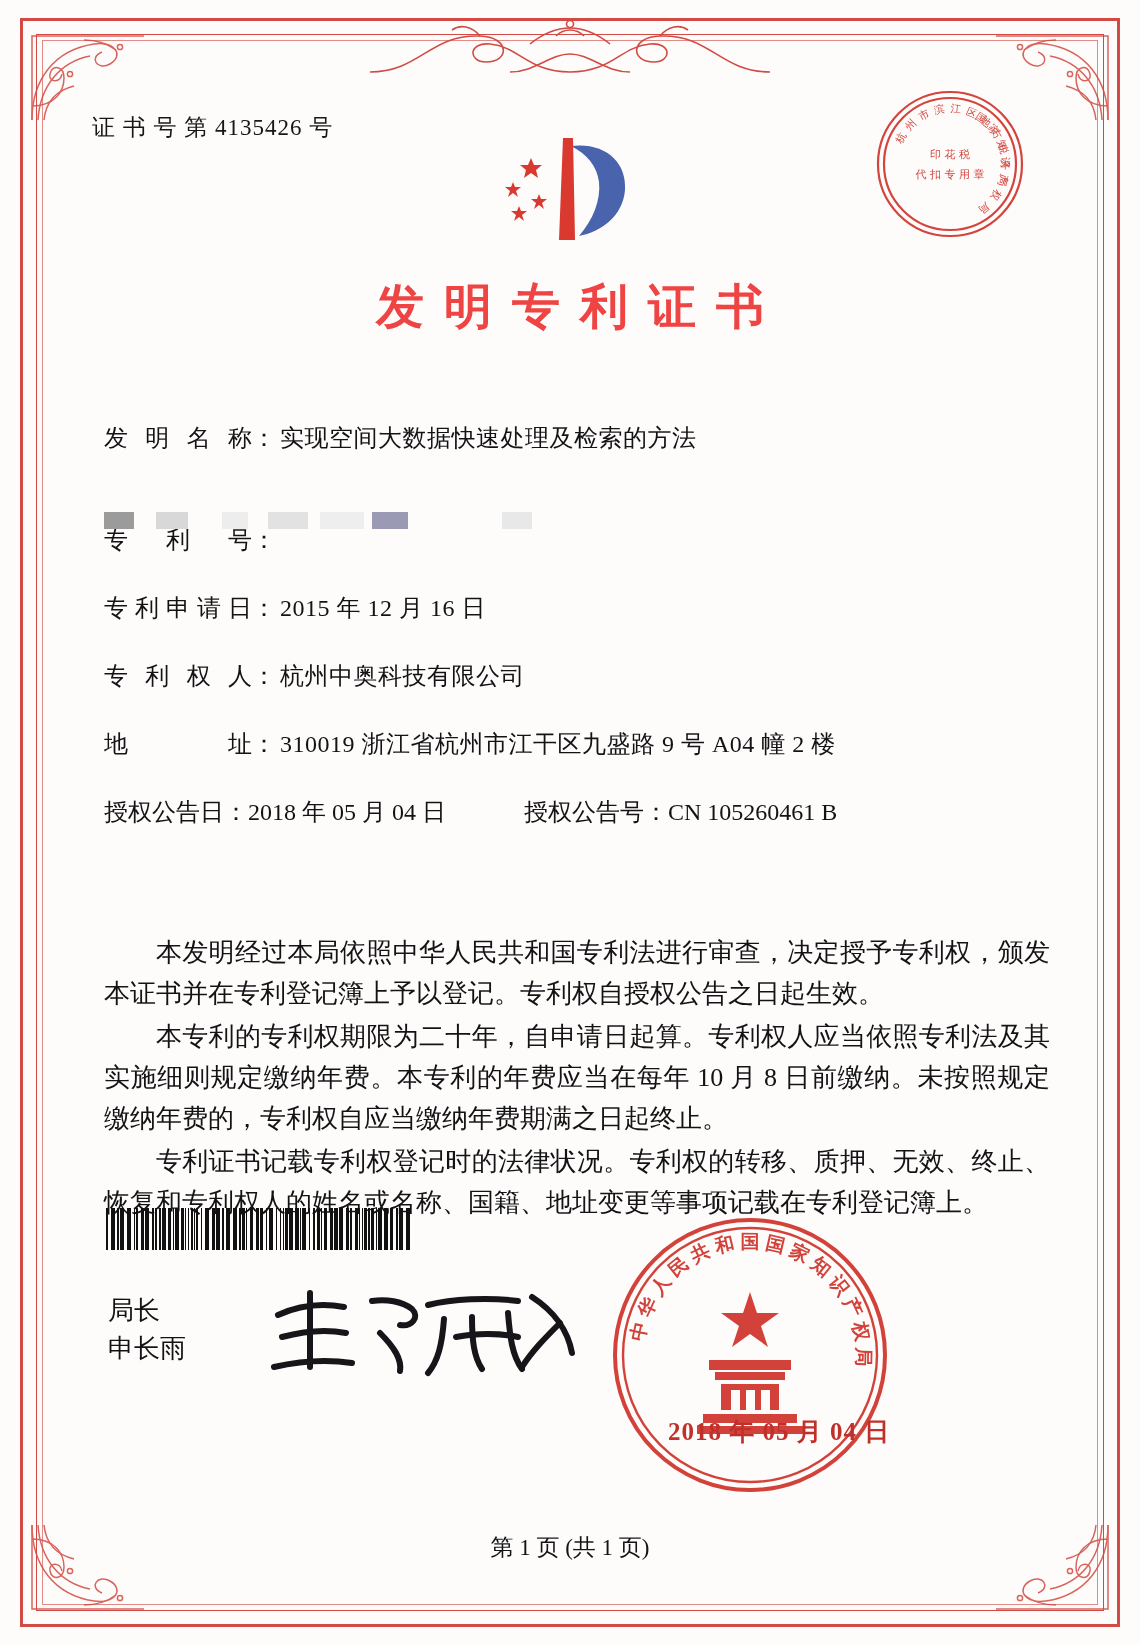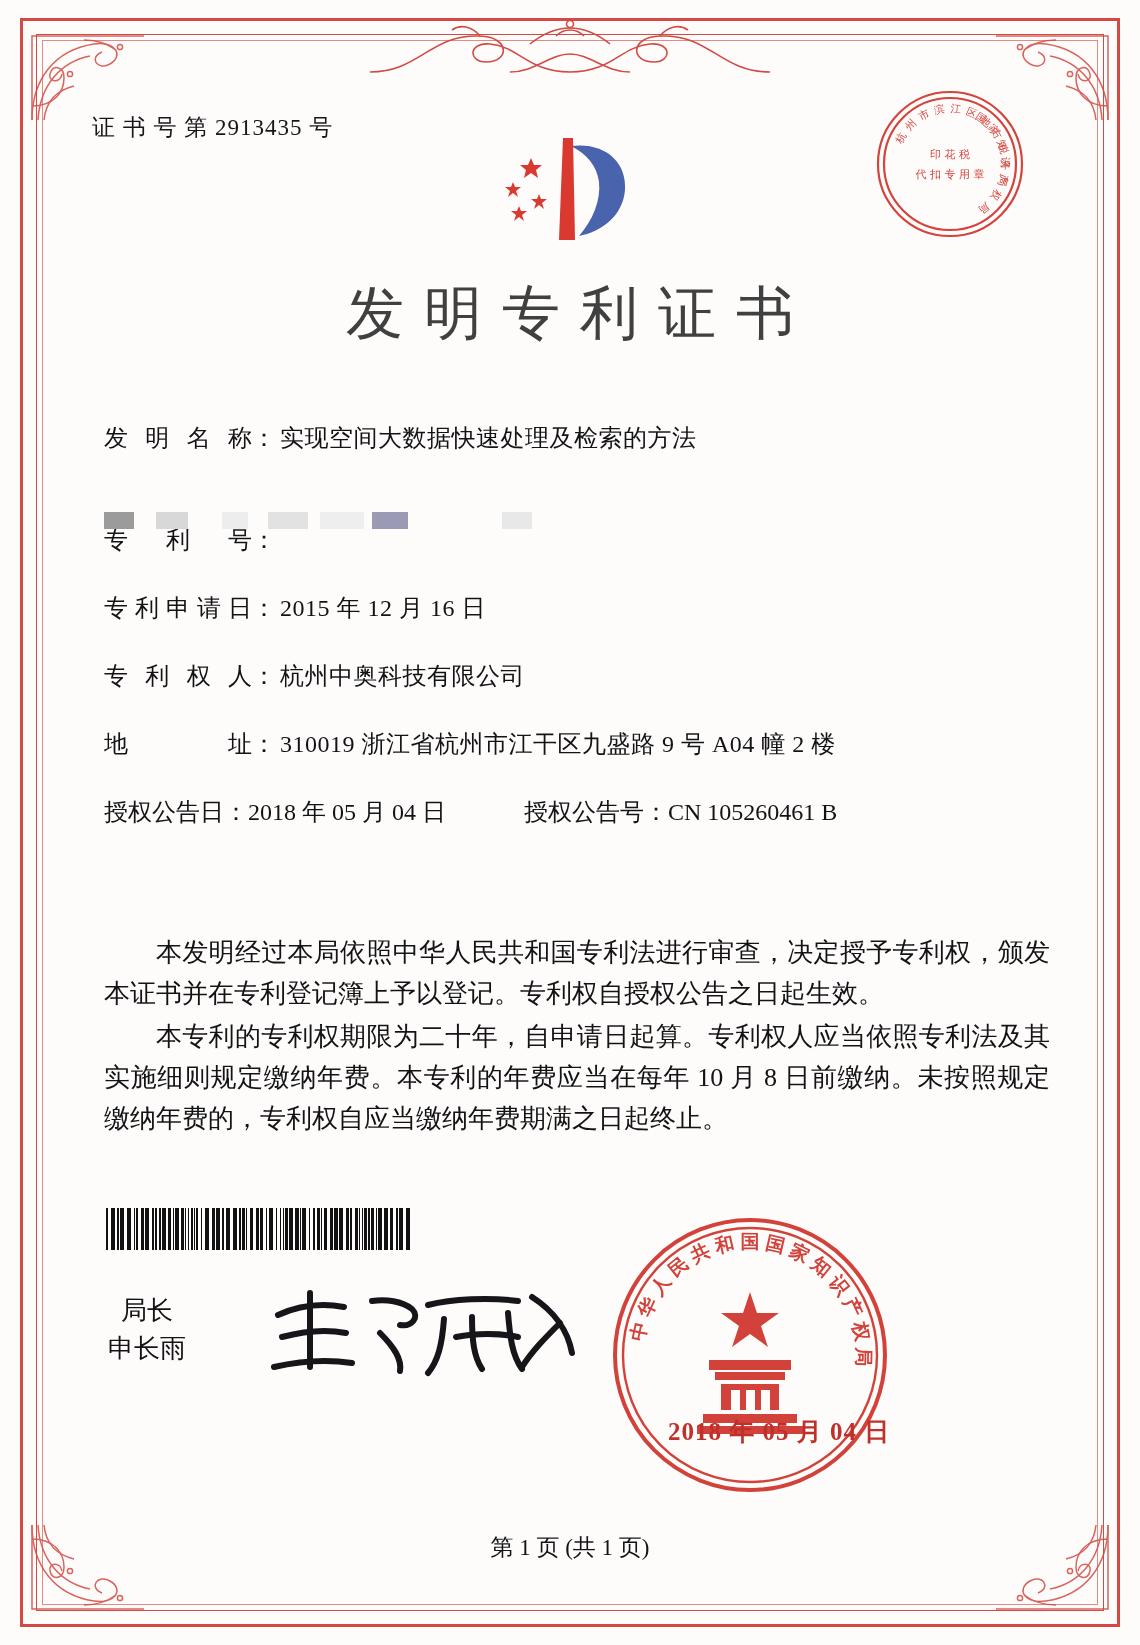--- a/index.html
+++ b/index.html
@@ -80,25 +80,25 @@
     height: 130px;
   }
   .logo svg { width: 100%; height: 100%; display: block; }
 
   
   .main-title {
     position: absolute;
     left: 0; right: 0;
     top: 215px;
     text-align: center;
-    font-size: 58px;
-    font-weight: normal;
+    font-size: 48px;
+    font-weight: bold;
     letter-spacing: 20px;
     text-indent: 20px;
-    color: #404040;
+    color: #ef4444;
     font-family: "DejaVu Serif", "Liberation Serif", serif;
   }
 
   
   .fields {
     position: absolute;
     left: 44px;
     right: 20px;
     top: 362px;
   }
@@ -178,21 +178,20 @@
   }
 
   
   .sig-label {
     position: absolute;
     left: 48px;
     top: 1232px;
     font-size: 26px;
     line-height: 38px;
     color: #131316;
-    text-align: center;
   }
   .sig-script {
     position: absolute;
     left: 200px;
     top: 1215px;
     width: 340px;
     height: 110px;
   }
   .sig-script svg { width: 100%; height: 100%; display: block; }
 
@@ -313,21 +312,21 @@
         <path d="M8 100 L8 16 L120 16"></path>
         <path d="M60 20 C74 20 84 24 92 30"></path>
         <circle cx="46" cy="54" r="2.6"></circle>
         <circle cx="96" cy="27" r="2.6"></circle>
       </g>
     </svg>
   </div>
 
   <div class="content">
 
-    <div class="cert-no">证 书 号 第 2913435 号</div>
+    <div class="cert-no">证 书 号 第 4135426 号</div>
 
     <div class="logo">
       <svg viewBox="0 0 190 130">
 
         <path d="M96 18 C130 14 152 34 150 62 C148 88 126 104 104 108 C118 92 126 72 124 54 C122 38 112 26 96 18 Z" fill="#4a63ad"></path>
 
         <path d="M88 10 L98 10 L100 112 L84 112 Z" fill="#d9392f"></path>
 
         <g fill="#d9392f">
           <polygon points="56,30 59,37 67,37 61,42 63,50 56,45 49,50 51,42 45,37 53,37"></polygon>
@@ -389,20 +388,21 @@
         <span style="left: 118px; width: 26px; background: rgb(237, 237, 237);"></span>
         <span style="left: 164px; width: 40px; background: rgb(226, 226, 226);"></span>
         <span style="left: 216px; width: 44px; background: rgb(238, 238, 238);"></span>
         <span style="left: 268px; width: 36px; background: rgb(154, 154, 180);"></span>
         <span style="left: 398px; width: 30px; background: rgb(232, 232, 232);"></span>
       </div>
 
     <div class="paragraphs">
       <p>本发明经过本局依照中华人民共和国专利法进行审查，决定授予专利权，颁发本证书并在专利登记簿上予以登记。专利权自授权公告之日起生效。</p>
       <p>本专利的专利权期限为二十年，自申请日起算。专利权人应当依照专利法及其实施细则规定缴纳年费。本专利的年费应当在每年 10 月 8 日前缴纳。未按照规定缴纳年费的，专利权自应当缴纳年费期满之日起终止。</p>
+      <p>专利证书记载专利权登记时的法律状况。专利权的转移、质押、无效、终止、恢复和专利权人的姓名或名称、国籍、地址变更等事项记载在专利登记簿上。</p>
     </div>
 
     <div class="barcode" id="barcode">
         <i style="width: 2px; margin-right: 3px;"></i>
         <i style="width: 4px; margin-right: 2px;"></i>
         <i style="width: 2px; margin-right: 1px;"></i>
         <i style="width: 4px; margin-right: 3px;"></i>
         <i style="width: 4px; margin-right: 3px;"></i>
         <i style="width: 1px; margin-right: 1px;"></i>
         <i style="width: 2px; margin-right: 3px;"></i>

